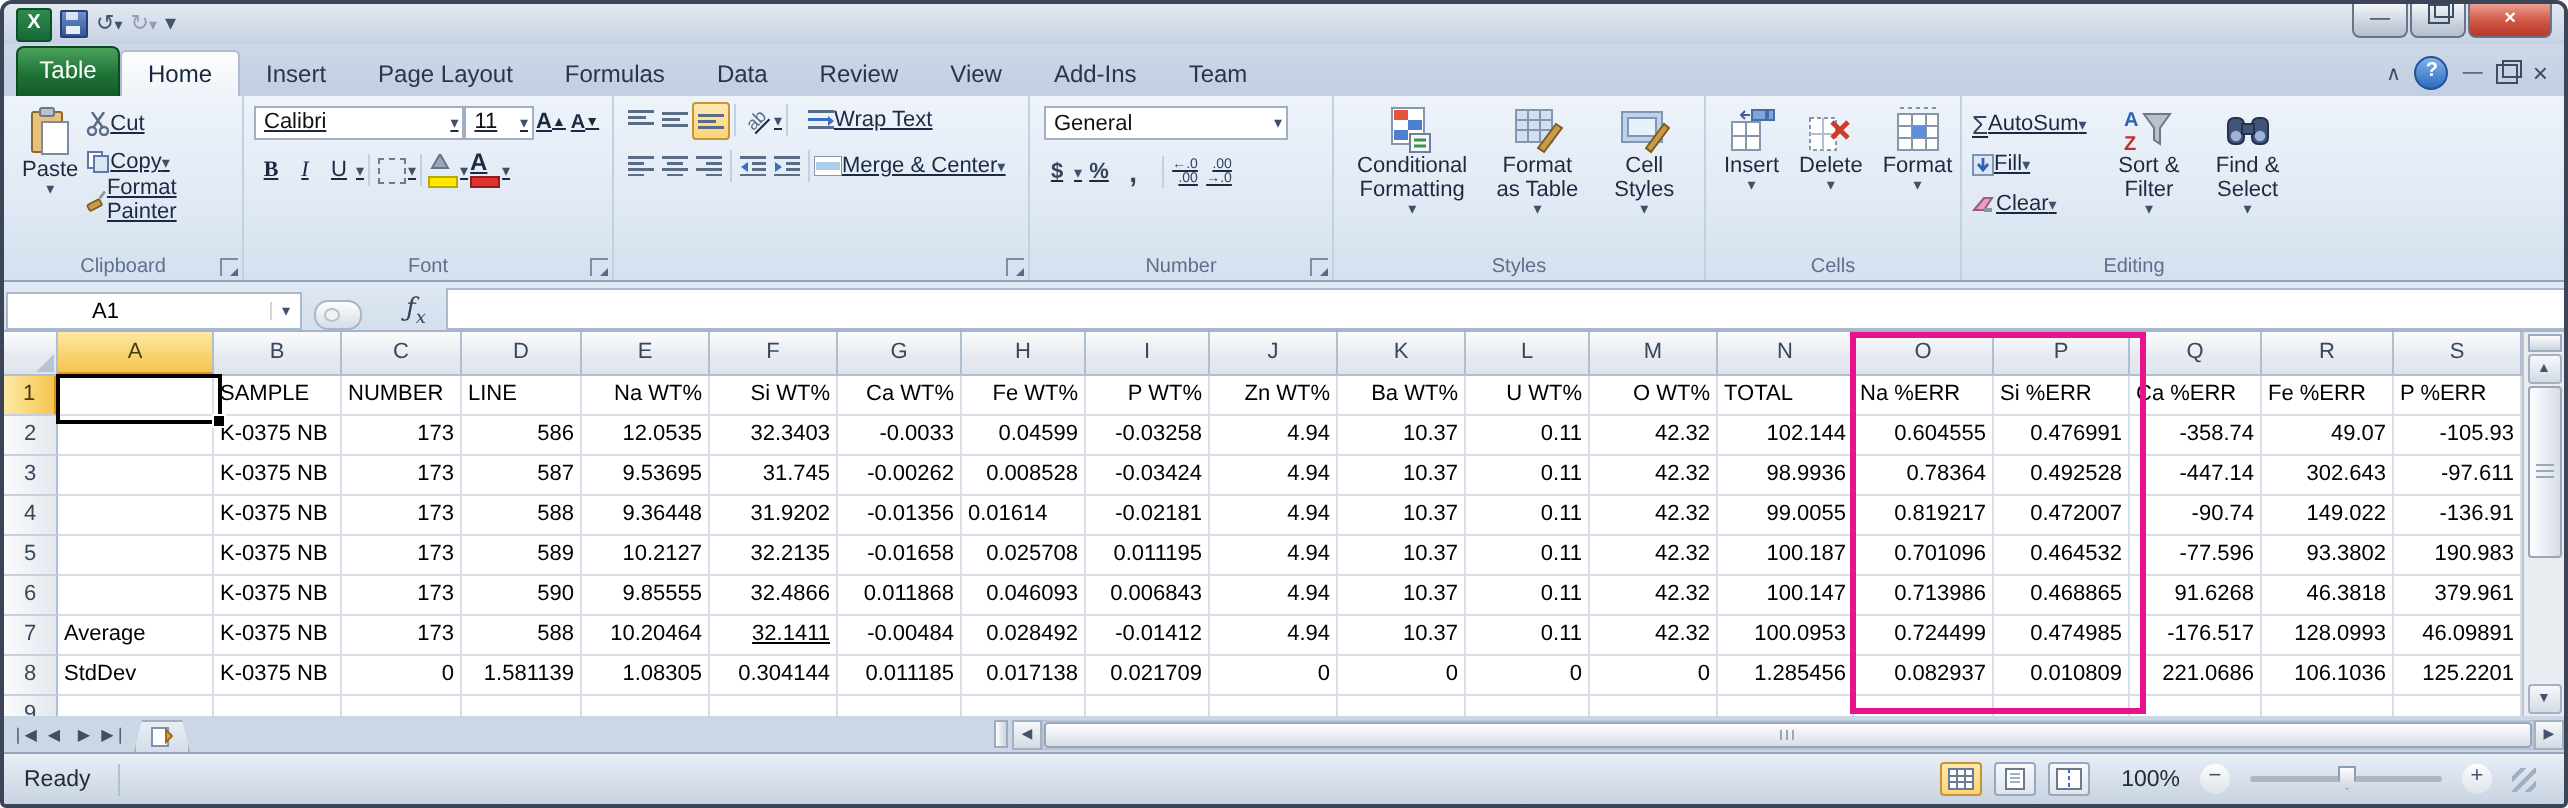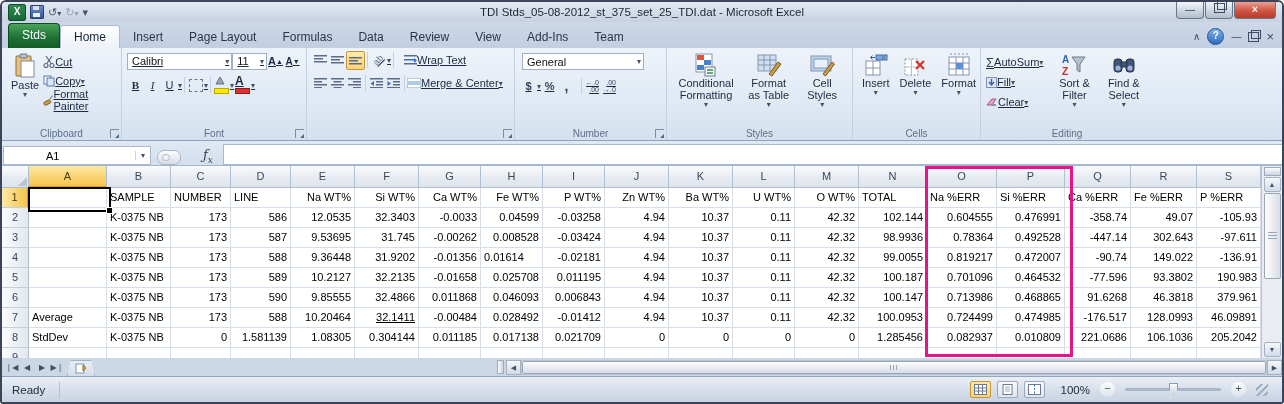--- a/index.html
+++ b/index.html
@@ -137,30 +137,29 @@
 <div class="window">
 
   <div class="titlebar">
     <div class="qat">
       <span class="excel-logo">X</span>
       <span class="floppy"></span>
       <span class="qbtn">↺<span class="caret">▾</span></span>
       <span class="qbtn dim">↻<span class="caret">▾</span></span>
       <span class="qbtn">▾</span>
     </div>
-    <div class="title-text">TDI Stds_05-08-2012_st_375_set_25_TDI.dat - Microsoft Excel</div>
     <div class="winbtns">
       <div class="wbtn">—</div>
       <div class="wbtn"><span class="restore-ic"></span></div>
       <div class="wbtn close">×</div>
     </div>
   </div>
 
   <div class="tabrow">
-    <div class="file-btn">Stds</div>
+    <div class="file-btn">Table</div>
     <div id="tab-strip" style="display:flex;align-items:flex-end;">
         <div class="rtab active">Home</div>
         <div class="rtab">Insert</div>
         <div class="rtab">Page Layout</div>
         <div class="rtab">Formulas</div>
         <div class="rtab">Data</div>
         <div class="rtab">Review</div>
         <div class="rtab">View</div>
         <div class="rtab">Add-Ins</div>
         <div class="rtab">Team</div>
@@ -692,21 +691,21 @@
           <div class="g-cell" style="width: 62px; text-align: right;">0.021709</div>
           <div class="g-cell" style="width: 64px; text-align: right;">0</div>
           <div class="g-cell" style="width: 64px; text-align: right;">0</div>
           <div class="g-cell" style="width: 62px; text-align: right;">0</div>
           <div class="g-cell" style="width: 64px; text-align: right;">0</div>
           <div class="g-cell" style="width: 68px; text-align: right;">1.285456</div>
           <div class="g-cell" style="width: 70px; text-align: right;">0.082937</div>
           <div class="g-cell" style="width: 68px; text-align: right;">0.010809</div>
           <div class="g-cell" style="width: 66px; text-align: right;">221.0686</div>
           <div class="g-cell" style="width: 66px; text-align: right;">106.1036</div>
-          <div class="g-cell" style="width: 64px; text-align: right;">205.2042</div>
+          <div class="g-cell" style="width: 64px; text-align: right;">125.2201</div>
         </div>
         <div class="g-row">
           <div class="g-rh">9</div>
           <div class="g-cell" style="width: 78px; text-align: left;"></div>
           <div class="g-cell" style="width: 64px; text-align: left;"></div>
           <div class="g-cell" style="width: 60px; text-align: right;"></div>
           <div class="g-cell" style="width: 60px; text-align: right;"></div>
           <div class="g-cell" style="width: 64px; text-align: right;"></div>
           <div class="g-cell" style="width: 64px; text-align: right;"></div>
           <div class="g-cell" style="width: 62px; text-align: right;"></div>

